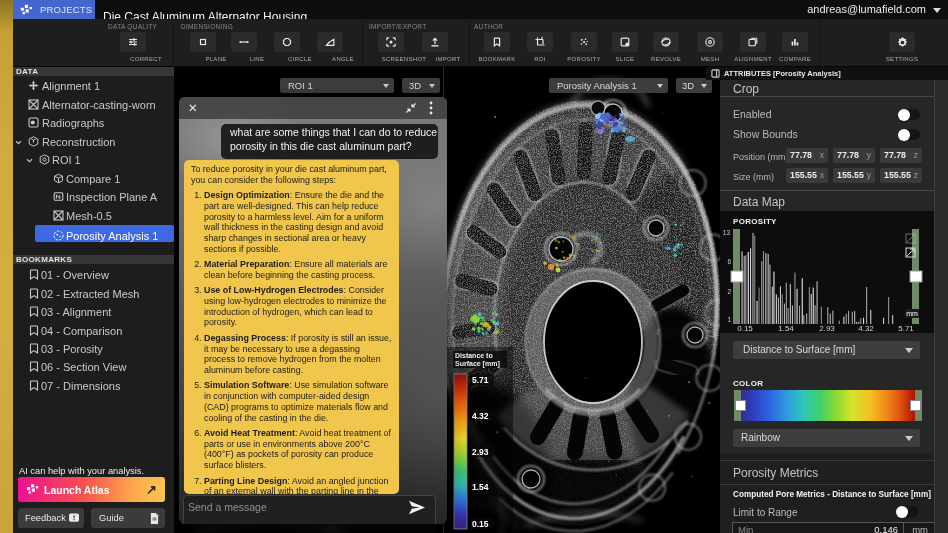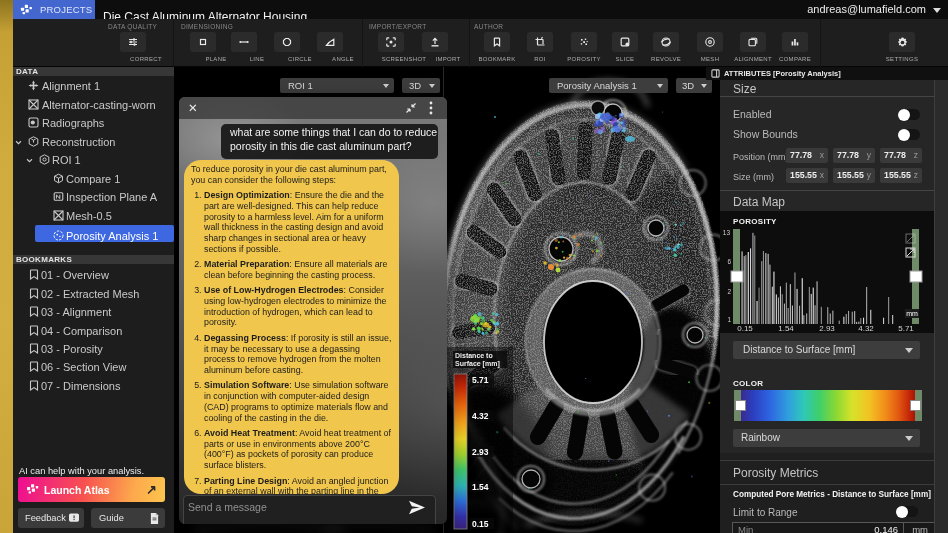--- a/index.html
+++ b/index.html
@@ -54,21 +54,21 @@
 
 #chat{position:absolute;left:5px;top:30px;width:268px;height:427px;border-radius:6px;overflow:hidden;box-shadow:0 4px 18px rgba(0,0,0,.55)}
 #chatbody{position:absolute;left:0;top:0;width:100%;height:100%;background:
  radial-gradient(110px 70px at 20% 10%,rgba(175,175,175,.55),rgba(175,175,175,0) 70%),
  radial-gradient(130px 100px at 95% 25%,rgba(160,160,160,.4),rgba(160,160,160,0) 70%),
  radial-gradient(150px 130px at 102% 72%,rgba(110,110,110,.35),rgba(110,110,110,0) 75%),
  linear-gradient(180deg,#7d7d7d 0%,#757575 12%,#686868 30%,#555555 52%,#424242 72%,#303030 88%,#262626 100%)}
 #chathead{position:absolute;left:0;top:0;width:100%;height:22px;background:rgba(50,50,50,.72)}
 #chatx{position:absolute;left:9px;top:4px;color:#ececec;font-size:11.5px}
 #userbub{position:absolute;left:42px;top:27px;width:217px;height:35px;background:rgba(24,24,24,.93);border-radius:5px;color:#f3f3f3;font-size:10.5px;line-height:13.5px;padding:2px 0 0 9px}
-#yellowbub{position:absolute;left:5px;top:63px;width:215px;height:334px;background:#f1c64d;border-radius:17px;color:#1c1c1c;font-size:8.9px;line-height:10.75px;padding:4px 6px 0 7px;overflow:hidden}
+#yellowbub{position:absolute;left:5px;top:63px;width:215px;height:334px;background:#f1c64d;border-radius:5px;color:#1c1c1c;font-size:8.9px;line-height:10.75px;padding:4px 6px 0 7px;overflow:hidden}
 #yellowbub ol{margin:4.5px 0 0 13px;padding:0}
 #yellowbub li{margin-bottom:4.6px}
 #chatinput{position:absolute;left:4px;top:398px;width:253px;height:42px;background:#202020;border:1px solid #444;border-radius:4px;color:#909090;font-size:10.5px;line-height:23px;padding-left:4px}
 #sendic{position:absolute;right:9px;top:4px}
 </style></head><body>
 <div id="app">
 <div id="edge"></div>
 <div id="topbar">
   <div id="projbtn">
         <svg width="13" height="13" viewBox="0 0 14 14" style="position:absolute;left:7px;top:3px" fill="#fff">
@@ -719,21 +719,21 @@
       <li><b>Avoid Heat Treatment</b>: Avoid heat treatment of parts or use in environments above 200°C (400°F) as pockets of porosity can produce surface blisters.</li>
       <li><b>Parting Line Design</b>: Avoid an angled junction of an external wall with the parting line in the</li>
     </ol>
   </div>
   <div id="chatinput">Send a message<svg id="sendic" width="18" height="15" viewBox="0 0 18 15" fill="#f2f2f2">
             <path d="M1 .8L17 7.5 1 14.2l2.8-5.4 8-1.3-8-1.3z"></path>
           </svg></div>
 </div>
 </div>
 <div id="rightbar">
-  <div class="rsec" style="top:15px">Size</div>
+  <div class="rsec" style="top:15px">Crop</div>
   <div class="rdiv" style="top:29px"></div>
   <div class="rlab" style="top:41px">Enabled</div>
   <div class="toggle" style="left:178px;top:42px">
         <div class="knob"></div>
       </div>
   <div class="rlab" style="top:61px">Show Bounds</div>
   <div class="toggle" style="left:178px;top:62px">
         <div class="knob"></div>
       </div>
   <div class="rlab" style="top:85px;font-size:9px">Position (mm)</div>

